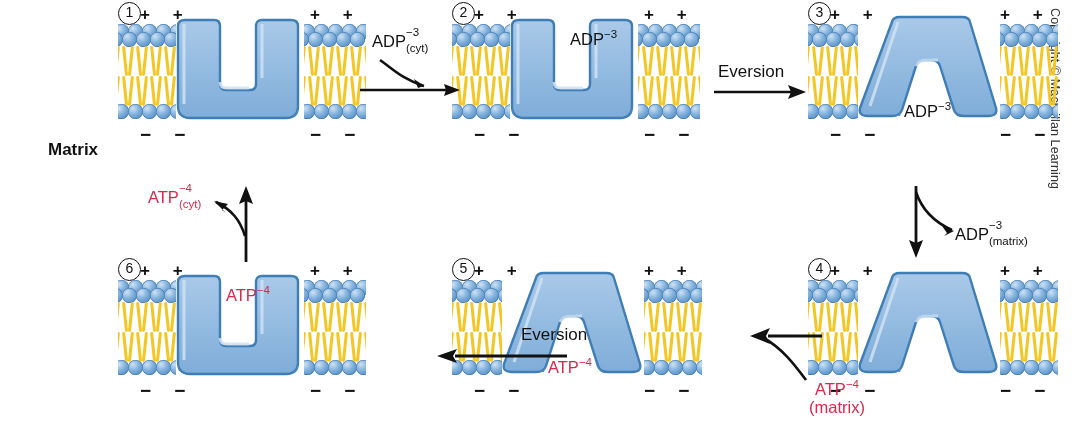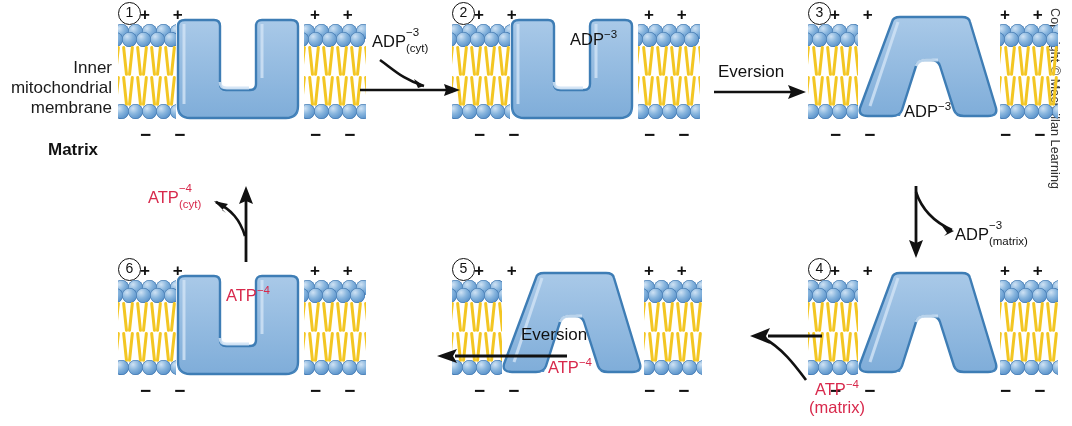--- a/index.html
+++ b/index.html
@@ -72,23 +72,20 @@
   .evers{position:absolute;font-size:17px;color:#111;}
   .arrowsvg{position:absolute;}
   .arrowsvg svg{display:block;overflow:visible;}
   .twoline{position:absolute;font-size:16.5px;line-height:1.15;text-align:center;color:#d8294c;}
 </style>
 </head>
 <body>
 
 <div id="stage">
 
-  <div class="side-label" style="left:0px;top:58px;width:112px;">Inner
-mitochondrial
-membrane</div>
   <div class="matrix-label" style="left:48px;top:140px;">Matrix</div>
 
   <div class="copyright" style="left:1062px;top:8px;">Copyright © Macmillan Learning</div>
 
   <div id="panels">
       <div class="panel" style="left:118px;top:2px;">
         <div class="pnum">1</div>
         <div class="charges" style="left:22px;top:3px;">+ +</div>
         <div class="charges" style="left:192px;top:3px;">+ +</div>
         <div class="charges minus" style="left:22px;top:122px;">− −</div>

